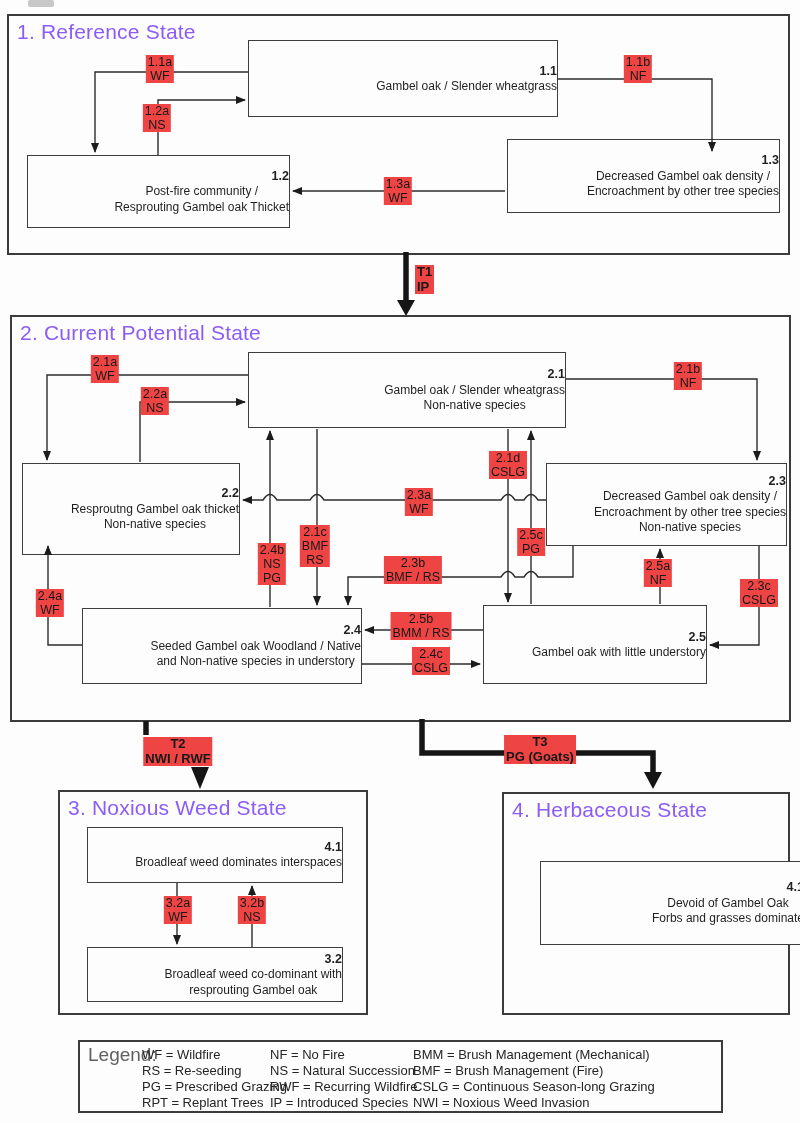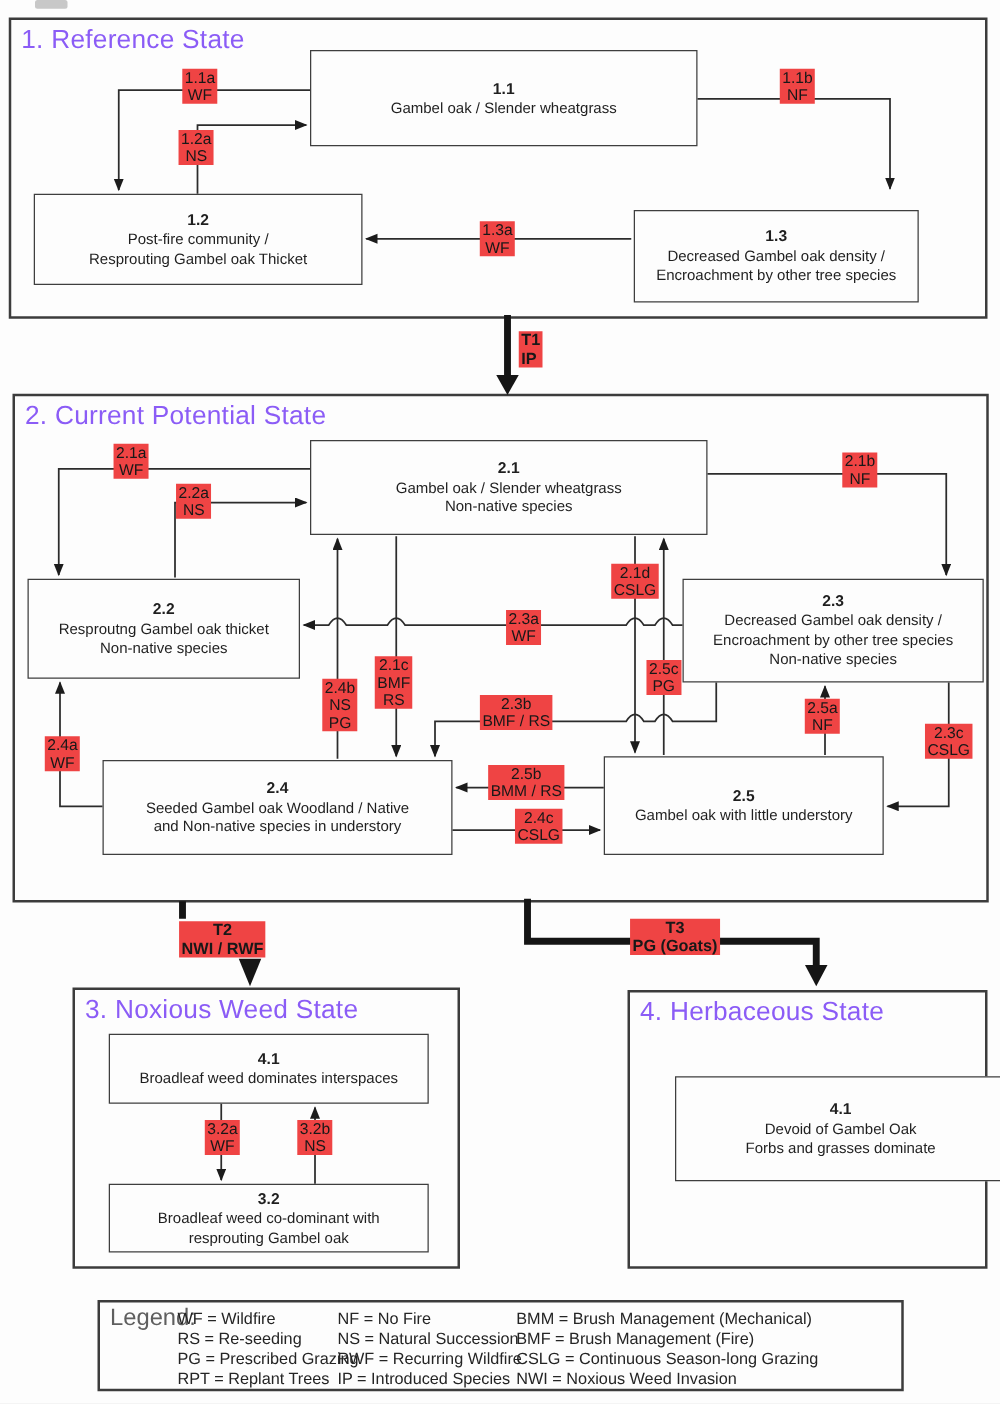--- a/index.html
+++ b/index.html
@@ -5,21 +5,21 @@
   html,body{margin:0;padding:0;background:#e8e8e8;}
   .page{position:relative;width:800px;height:1123px;background:#fdfdfd;overflow:hidden;
         font-family:"Liberation Sans", sans-serif;color:#1d1d1d;}
   .artifact{position:absolute;background:#b5b5b5;opacity:.75;border-radius:2px;}
   .state{position:absolute;border:2px solid #3c3c3c;background:transparent;z-index:1;box-sizing:border-box;}
   .state h2{margin:4px 0 0 8px;font-size:21px;font-weight:400;color:#8b5cf6;letter-spacing:.2px;}
   .legendbox{position:absolute;border:2px solid #3c3c3c;z-index:1;box-sizing:border-box;}
   .legend-title{position:absolute;font-size:19px;color:#5f5f5f;z-index:6;}
   .legend-col{position:absolute;font-size:13px;line-height:16px;color:#242424;z-index:6;}
   .cbox{position:absolute;border:1.6px solid #3e3e3e;background:#fdfdfd;z-index:4;box-sizing:border-box;
-        display:flex;flex-direction:column;align-items:center;justify-content:center;
+        display:flex;flex-direction:column;align-items:flex-end;justify-content:center;
         text-align:center;font-size:12px;line-height:1.3;color:#1f1f1f;}
   .cbox .num{font-weight:700;font-size:12.5px;}
   .cbox .txt{white-space:pre-line;}
   svg.wires{position:absolute;left:0;top:0;z-index:5;pointer-events:none;}
   .tlabel{position:absolute;z-index:6;transform:translateX(-50%);background:#ef4444;
           text-align:center;font-size:12.5px;line-height:1.13;padding:0 2px;color:#181818;}
   .tlabel .code,.tlabel .mech{display:block;white-space:pre-line;}
   .tlabel.major{font-weight:700;font-size:13px;}
   .tlabel.noshift{transform:none;text-align:left;}
 </style>
@@ -45,32 +45,32 @@
 
   <div class="cbox" style="left:248px;top:40px;width:310px;height:77px">
     <div class="num">1.1</div>
     <div class="txt">Gambel oak / Slender wheatgrass</div>
   </div>
   <div class="cbox" style="left:27px;top:155px;width:263px;height:73px">
     <div class="num">1.2</div>
     <div class="txt">Post-fire community /
 Resprouting Gambel oak Thicket</div>
   </div>
-  <div class="cbox" style="left:507px;top:168px;width:228px;height:74px">
+  <div class="cbox" style="left:507px;top:139px;width:273px;height:74px">
     <div class="num">1.3</div>
     <div class="txt">Decreased Gambel oak density /
 Encroachment by other tree species</div>
   </div>
 
   <div class="cbox" style="left:248px;top:352px;width:318px;height:76px">
     <div class="num">2.1</div>
     <div class="txt">Gambel oak / Slender wheatgrass
 Non-native species</div>
   </div>
-  <div class="cbox" style="left:22px;top:463px;width:218px;height:80px">
+  <div class="cbox" style="left:22px;top:463px;width:218px;height:92px">
     <div class="num">2.2</div>
     <div class="txt">Resproutng Gambel oak thicket
 Non-native species</div>
   </div>
   <div class="cbox" style="left:546px;top:463px;width:241px;height:83px">
     <div class="num">2.3</div>
     <div class="txt">Decreased Gambel oak density /
 Encroachment by other tree species
 Non-native species</div>
   </div>

